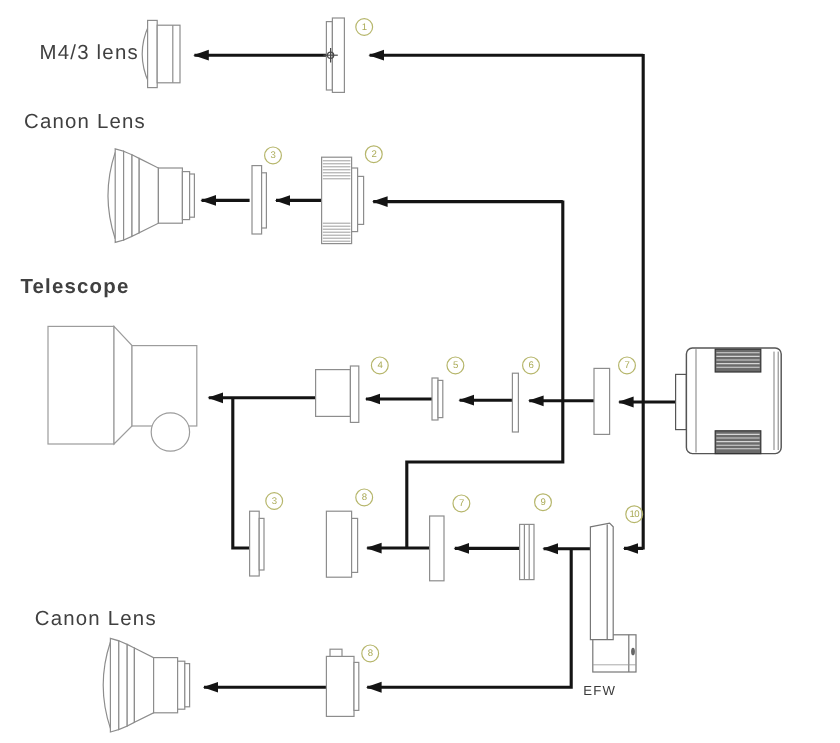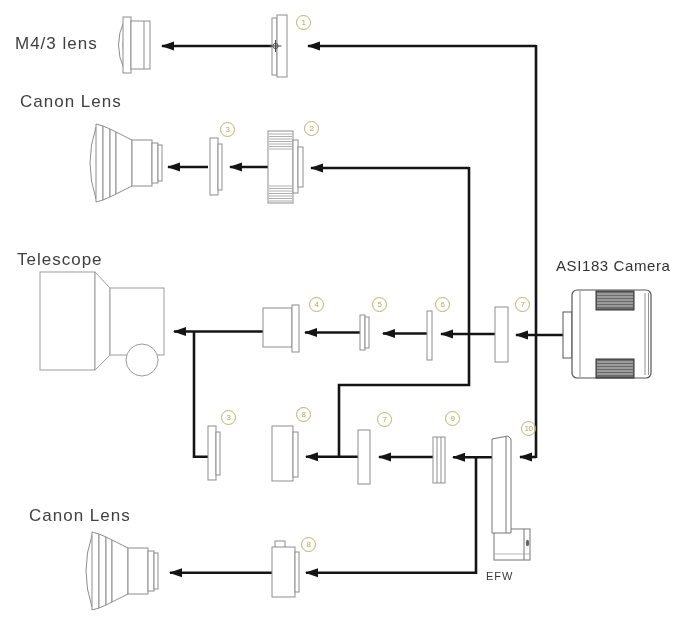--- a/index.html
+++ b/index.html
@@ -196,24 +196,23 @@
       </g>
 
       <g>
         <rect x="275" y="541" width="10" height="7"></rect>
         <rect x="272" y="547" width="23" height="50"></rect>
         <rect x="295" y="552" width="4" height="40"></rect>
       </g>
     </g>
   </svg>
 
-  <div class="lbl" style="left:15px;top:34px;">M4/3 lens</div>
+  <div class="lbl" style="left:33px;top:34px;">M4/3 lens</div>
   <div class="lbl" style="left:20px;top:92px;">Canon Lens</div>
-  <div class="lbl" style="left:17px;top:250px;">Telescope</div>
-  <div class="lbl lbl-camera" style="left:556px;top:257px;">ASI183 Camera</div>
+  <div class="lbl" style="left:17px;top:229px;font-weight:bold;">Telescope</div>
   <div class="lbl lbl-efw" style="left:486px;top:570px;">EFW</div>
   <div class="lbl" style="left:29px;top:506px;">Canon Lens</div>
 
   <div class="badge" style="left:296px;top:15px;">1</div>
   <div class="badge" style="left:304px;top:121px;">2</div>
   <div class="badge" style="left:220px;top:122px;">3</div>
   <div class="badge" style="left:309px;top:297px;">4</div>
   <div class="badge" style="left:372px;top:297px;">5</div>
   <div class="badge" style="left:435px;top:297px;">6</div>
   <div class="badge" style="left:515px;top:297px;">7</div>

